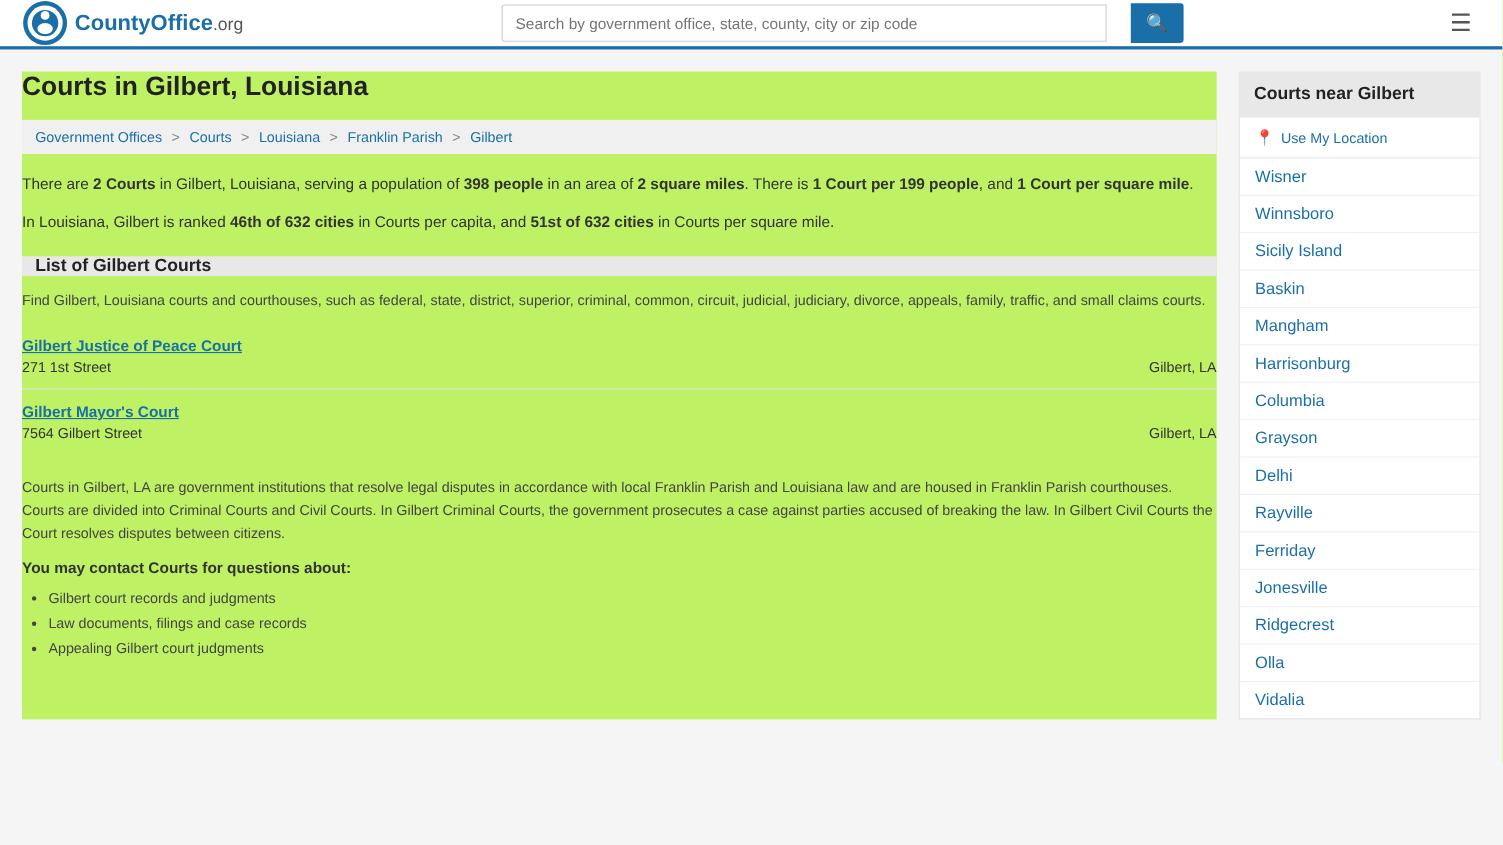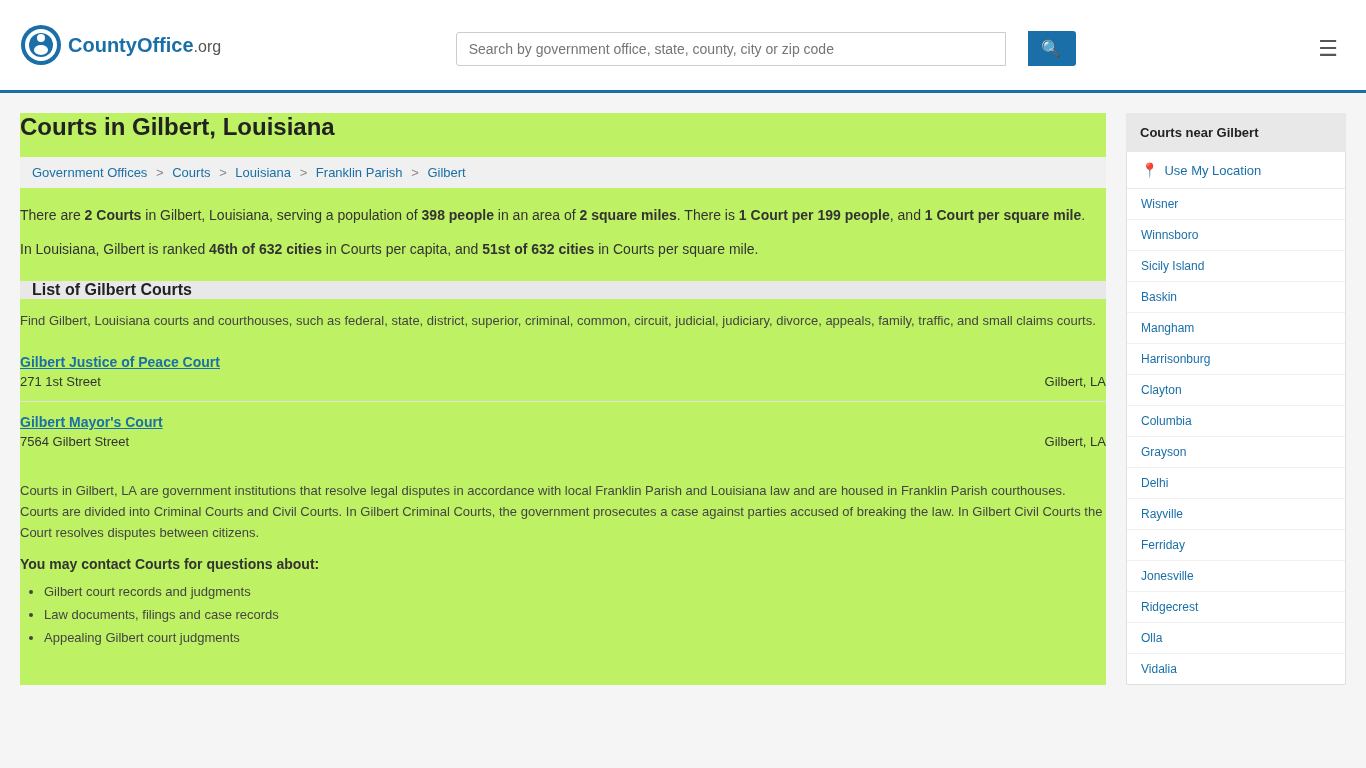--- a/index.html
+++ b/index.html
@@ -2,23 +2,23 @@
 <html><head>
   <meta charset="utf-8">
   <style>
     * { box-sizing: border-box; margin: 0; padding: 0; }
     body { font-family: Arial, sans-serif; font-size: 14px; color: #333; background: #f5f5f5; }
 
     
     #header {
       background: #fff;
       border-bottom: 3px solid #1a6fa8;
-      padding: 24px 20px;
-      display: flex;
-      align-items: flex-end;
+      padding: 0 20px;
+      display: flex;
+      align-items: center;
       justify-content: space-between;
     }
     #logo-area {
       display: flex;
       align-items: center;
       gap: 6px;
     }
     #logo-icon {
       width: 42px;
       height: 42px;
@@ -186,21 +186,21 @@
     }
 
     
     #sidebar {
       width: 220px;
       flex-shrink: 0;
     }
     #sidebar-header {
       background: #e8e8e8;
       padding: 12px 14px;
-      font-size: 13px;
+      font-size: 16px;
       font-weight: bold;
       color: #222;
       margin-bottom: 0;
     }
     #sidebar-content {
       background: #fff;
       border: 1px solid #e0e0e0;
       border-top: none;
     }
     .sidebar-location {
@@ -216,21 +216,21 @@
     }
     .location-icon {
       color: #333;
       font-size: 14px;
     }
     .sidebar-link {
       display: block;
       padding: 8px 14px;
       color: #1a6fa8;
       text-decoration: none;
-      font-size: 12px;
+      font-size: 15px;
       border-bottom: 1px solid #f0f0f0;
     }
     .sidebar-link:last-child { border-bottom: none; }
   </style>
 </head>
 <body>
 
 <div id="header">
   <div id="logo-area">
     <svg id="logo-icon" viewBox="0 0 42 42">
@@ -325,21 +325,20 @@
       <a class="sidebar-location">
         <span class="location-icon">📍</span>
         <span>Use My Location</span>
       </a>
       <a class="sidebar-link">Wisner</a>
       <a class="sidebar-link">Winnsboro</a>
       <a class="sidebar-link">Sicily Island</a>
       <a class="sidebar-link">Baskin</a>
       <a class="sidebar-link">Mangham</a>
       <a class="sidebar-link">Harrisonburg</a>
-      <a class="sidebar-link">Clayton</a>
       <a class="sidebar-link">Columbia</a>
       <a class="sidebar-link">Grayson</a>
       <a class="sidebar-link">Delhi</a>
       <a class="sidebar-link">Rayville</a>
       <a class="sidebar-link">Ferriday</a>
       <a class="sidebar-link">Jonesville</a>
       <a class="sidebar-link">Ridgecrest</a>
       <a class="sidebar-link">Olla</a>
       <a class="sidebar-link">Vidalia</a>
     </div>

